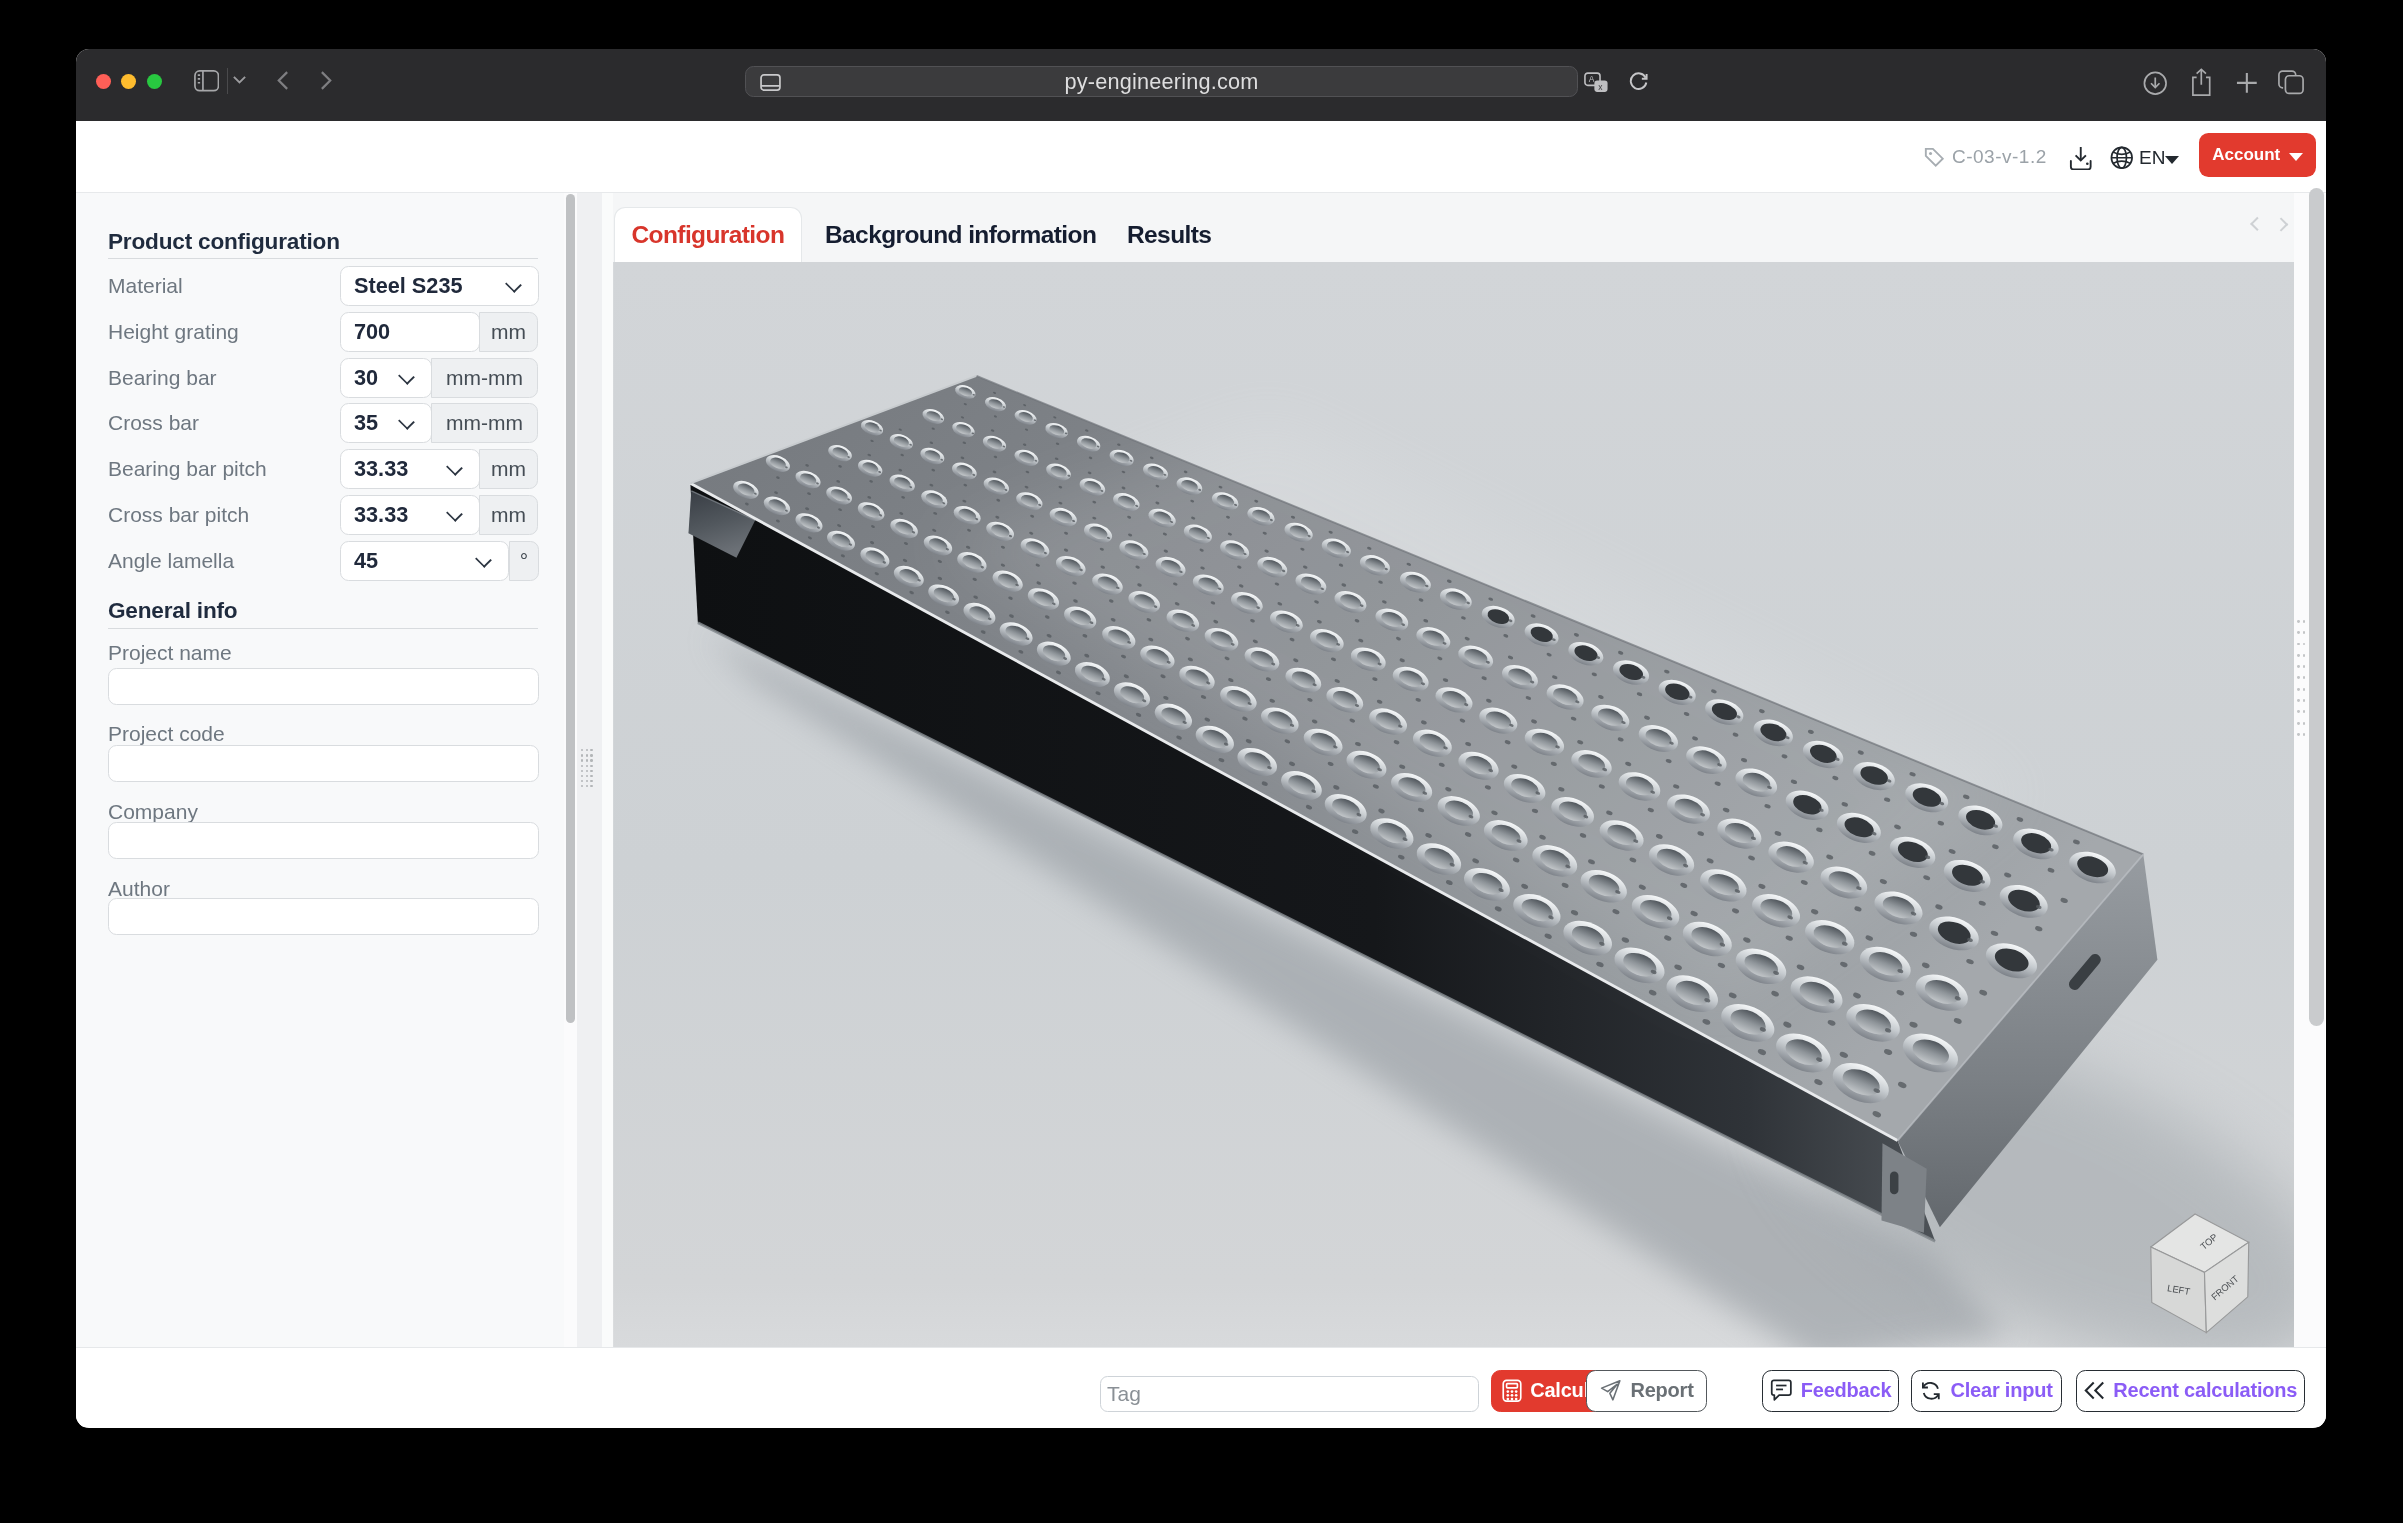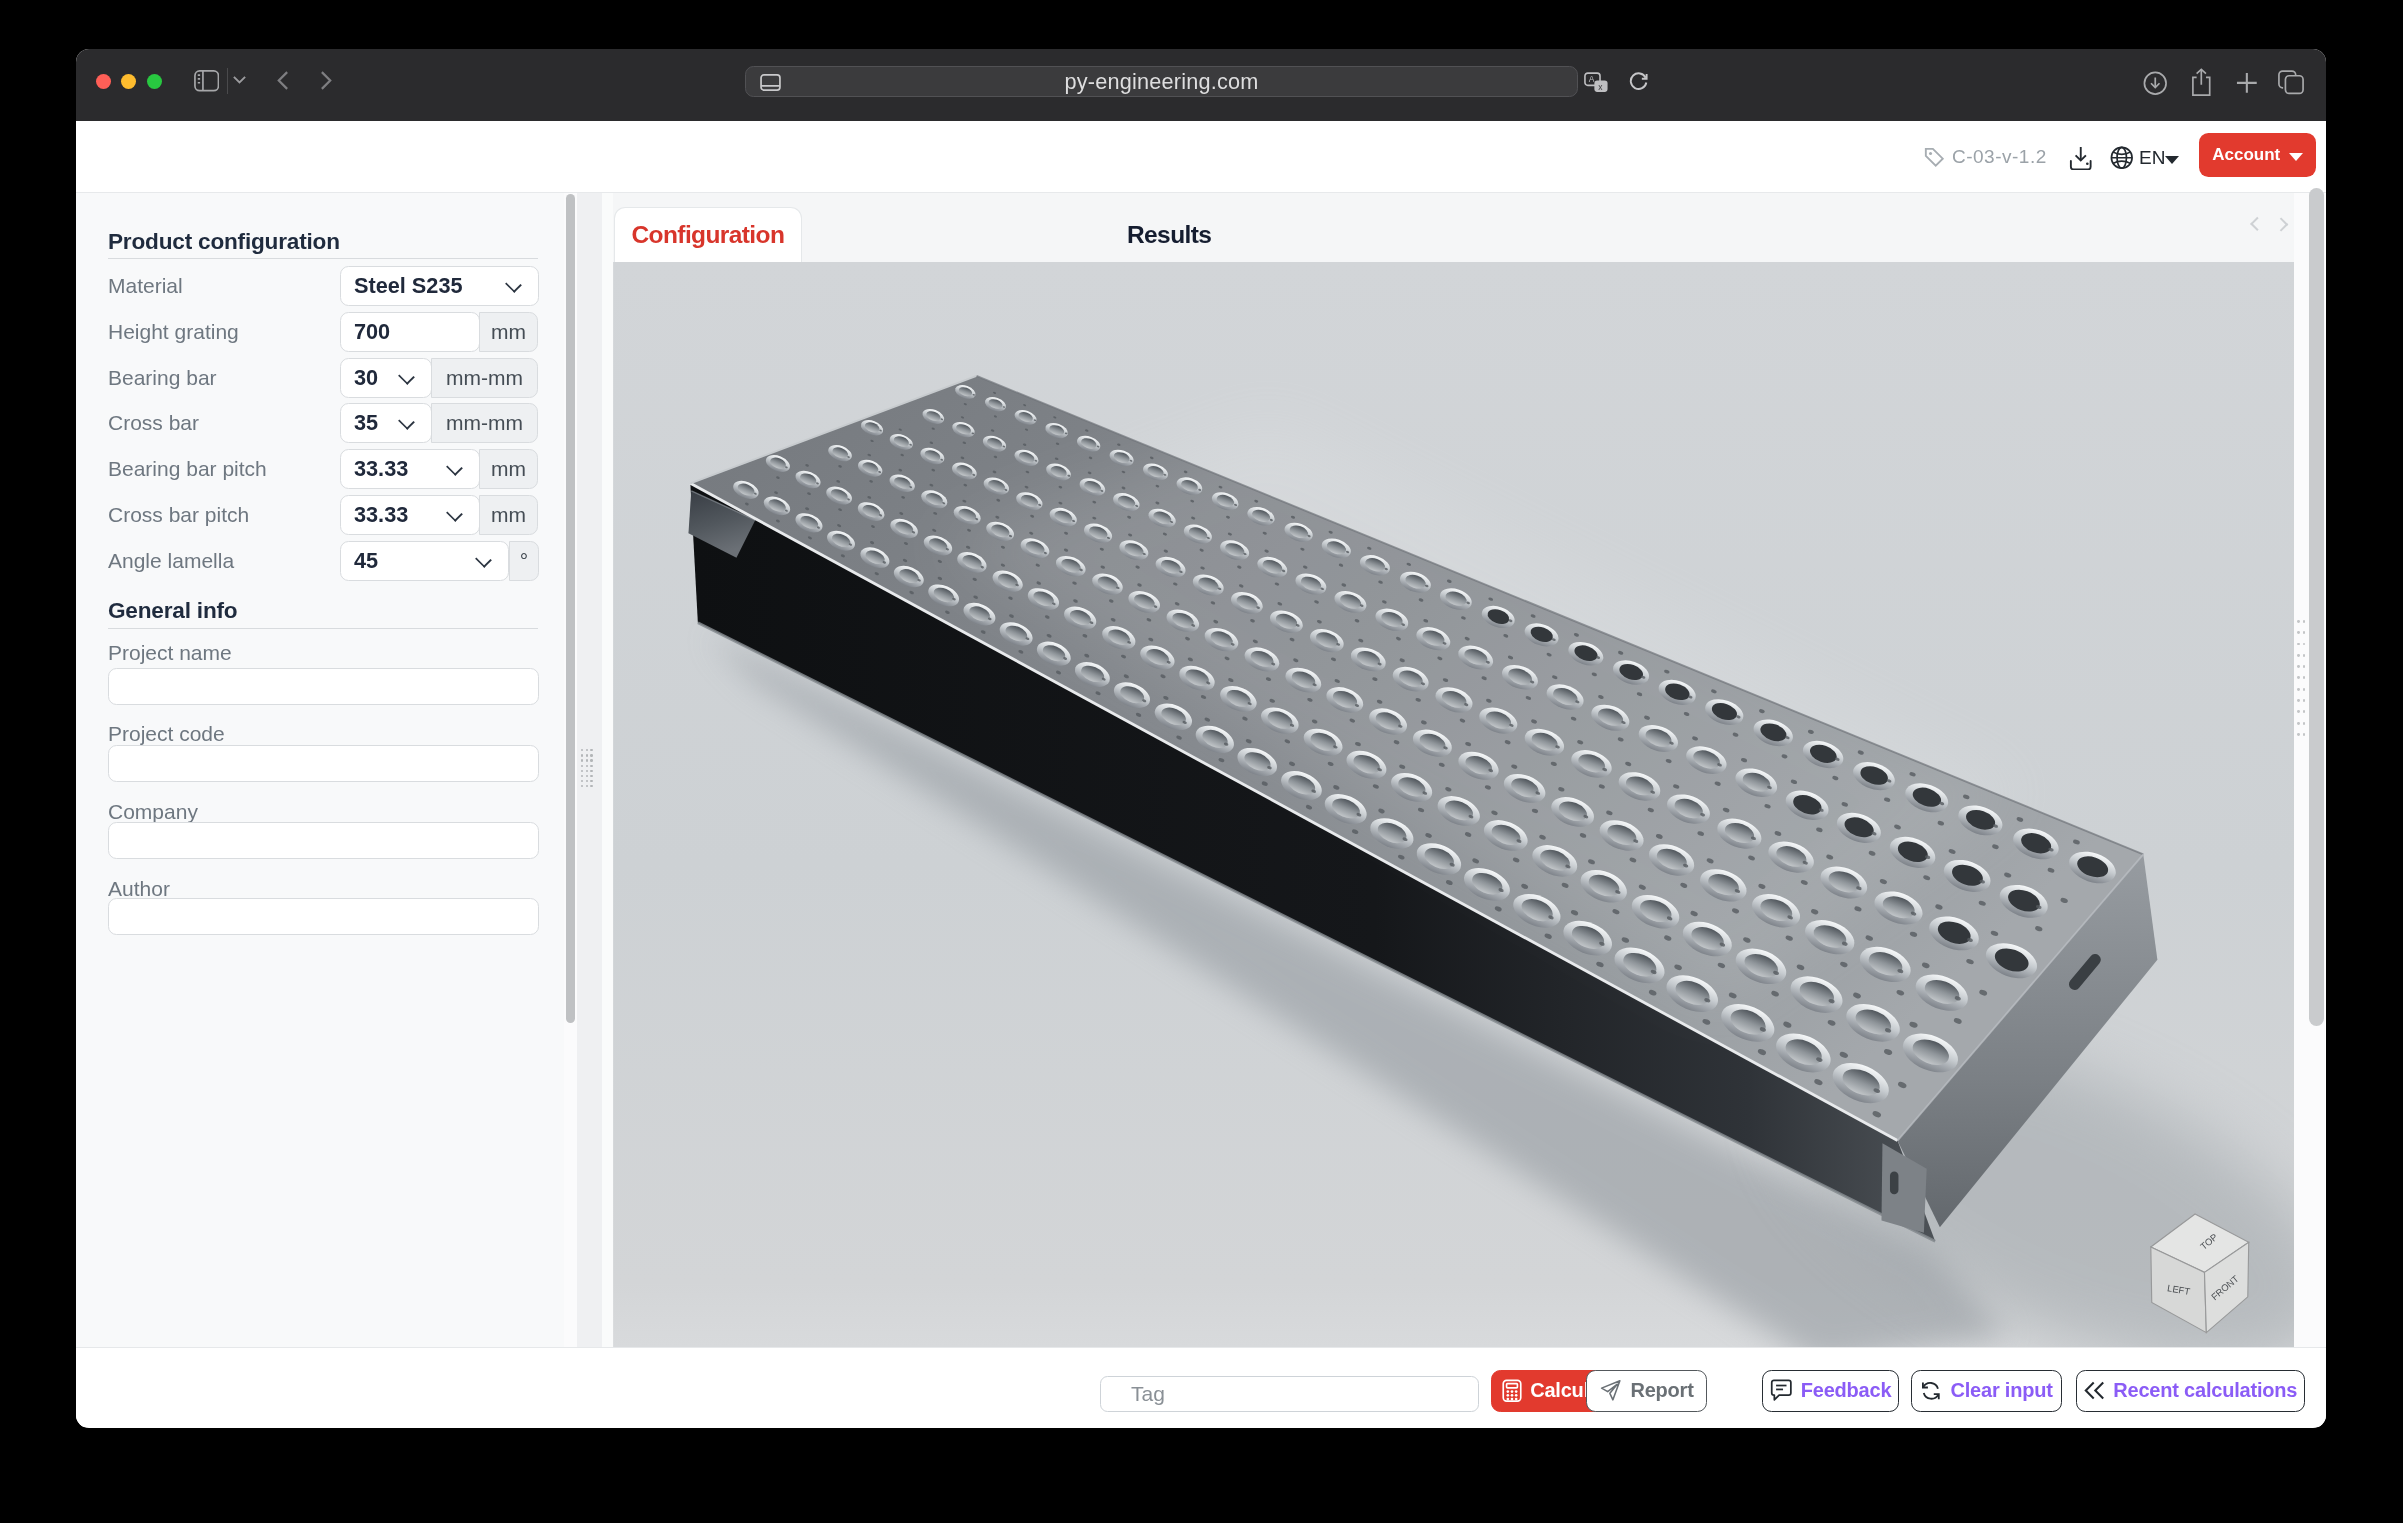--- a/index.html
+++ b/index.html
@@ -31,21 +31,21 @@
 .addon{position:absolute;top:0;height:40px;background:#eef0f2;border:0.9px solid #d9dcdf;border-radius:0 8.5px 8.5px 0;display:flex;align-items:center;justify-content:center;color:#454d55;font-size:21px}
 .chev{position:absolute;top:12.2px;width:13px;height:13px;border-right:2.4px solid #2b3440;border-bottom:2.4px solid #2b3440;transform:rotate(45deg) scale(1,0.82)}
 .ginp{position:absolute;left:32px;width:431px;height:37px;background:#fff;border:0.9px solid #d9dcdf;border-radius:8.5px}
 .glbl{position:absolute;left:32px;color:#6e7780;font-size:21px;font-weight:500}
 .tabbar{position:absolute;left:537px;top:0;width:1682px;height:69px;background:#f5f6f7}
 .tab{position:absolute;top:14px;height:55px;display:flex;align-items:center;font-size:24.5px;font-weight:700;color:#151d30;white-space:nowrap;letter-spacing:-0.6px}
 .tab.act{left:0.9px;width:188px;background:#fff;border:0.9px solid #e5e8ea;border-bottom:none;border-radius:11.3px 11.3px 0 0;color:#d8352b;justify-content:center}
 .vp{position:absolute;left:537px;top:69px;width:1682px;height:1087px;overflow:hidden}
 .tchev{position:absolute;top:26px;width:10.4px;height:10.4px;border-left:2.4px solid #ced1d4;border-bottom:2.4px solid #ced1d4}
 .foot{position:absolute;left:0;top:1298px;width:100%;height:80px;background:#fff;border-top:0.9px solid #e6e8ea}
-.taginp{position:absolute;left:1024px;top:28px;width:379px;height:36px;border:0.9px solid #ced3d8;border-radius:7.5px;background:#fff;display:flex;align-items:center;padding-left:30px;color:#8a9096;font-size:21px}
+.taginp{position:absolute;left:1024px;top:28px;width:379px;height:36px;border:0.9px solid #ced3d8;border-radius:7.5px;background:#fff;display:flex;align-items:center;padding-left:6px;color:#8a9096;font-size:21px}
 .fbtn{position:absolute;top:21.7px;height:42px;border:1.9px solid #272d33;border-radius:9.4px;background:#fff;color:#8b5cf6;font-size:20px;font-weight:700;letter-spacing:-0.2px;display:flex;align-items:center;justify-content:center;gap:8.5px;white-space:nowrap}
 .fbtn.red{background:#e23a2e;border-color:#e23a2e;color:#fff}
 .fbtn.gray{border-color:#53585c;color:#6a7075}
 </style></head>
 <body>
 <div class="win">
   <div class="tbar">
     <div class="dot" style="left:20px;top:24.5px;background:#ff5f57"></div>
 <div class="dot" style="left:45px;top:24.5px;background:#febc2e"></div>
 <div class="dot" style="left:71px;top:24.5px;background:#28c840"></div>
@@ -178,20 +178,21 @@
 <div class="ginp" style="top:629px"></div>
 <div class="glbl" style="top:684px">Author</div>
 <div class="ginp" style="top:705px"></div>
     </div>
     <div class="strk"></div>
       <div class="sthumb"></div>
     <div class="split"></div>
     <div class="main"></div>
     <div class="tabbar">
         <div class="tab act">Configuration</div>
+        <div class="tab" style="left:212px">Background information</div>
         <div class="tab" style="left:514px">Results</div>
       </div>
 <div class="tchev" style="left:2176px;transform:rotate(45deg)"></div>
 <div class="tchev" style="left:2200px;transform:rotate(225deg)"></div>
     <div class="vp"><svg width="1682" height="1097" viewBox="0 0 1786 1165">
 <defs>
 <linearGradient id="gbg" x1="0" y1="0" x2="0" y2="1">
 <stop offset="0" stop-color="#d2d5d8"></stop>
               <stop offset="0.55" stop-color="#cdd1d4"></stop>
               <stop offset="0.93" stop-color="#d3d5d7"></stop>

